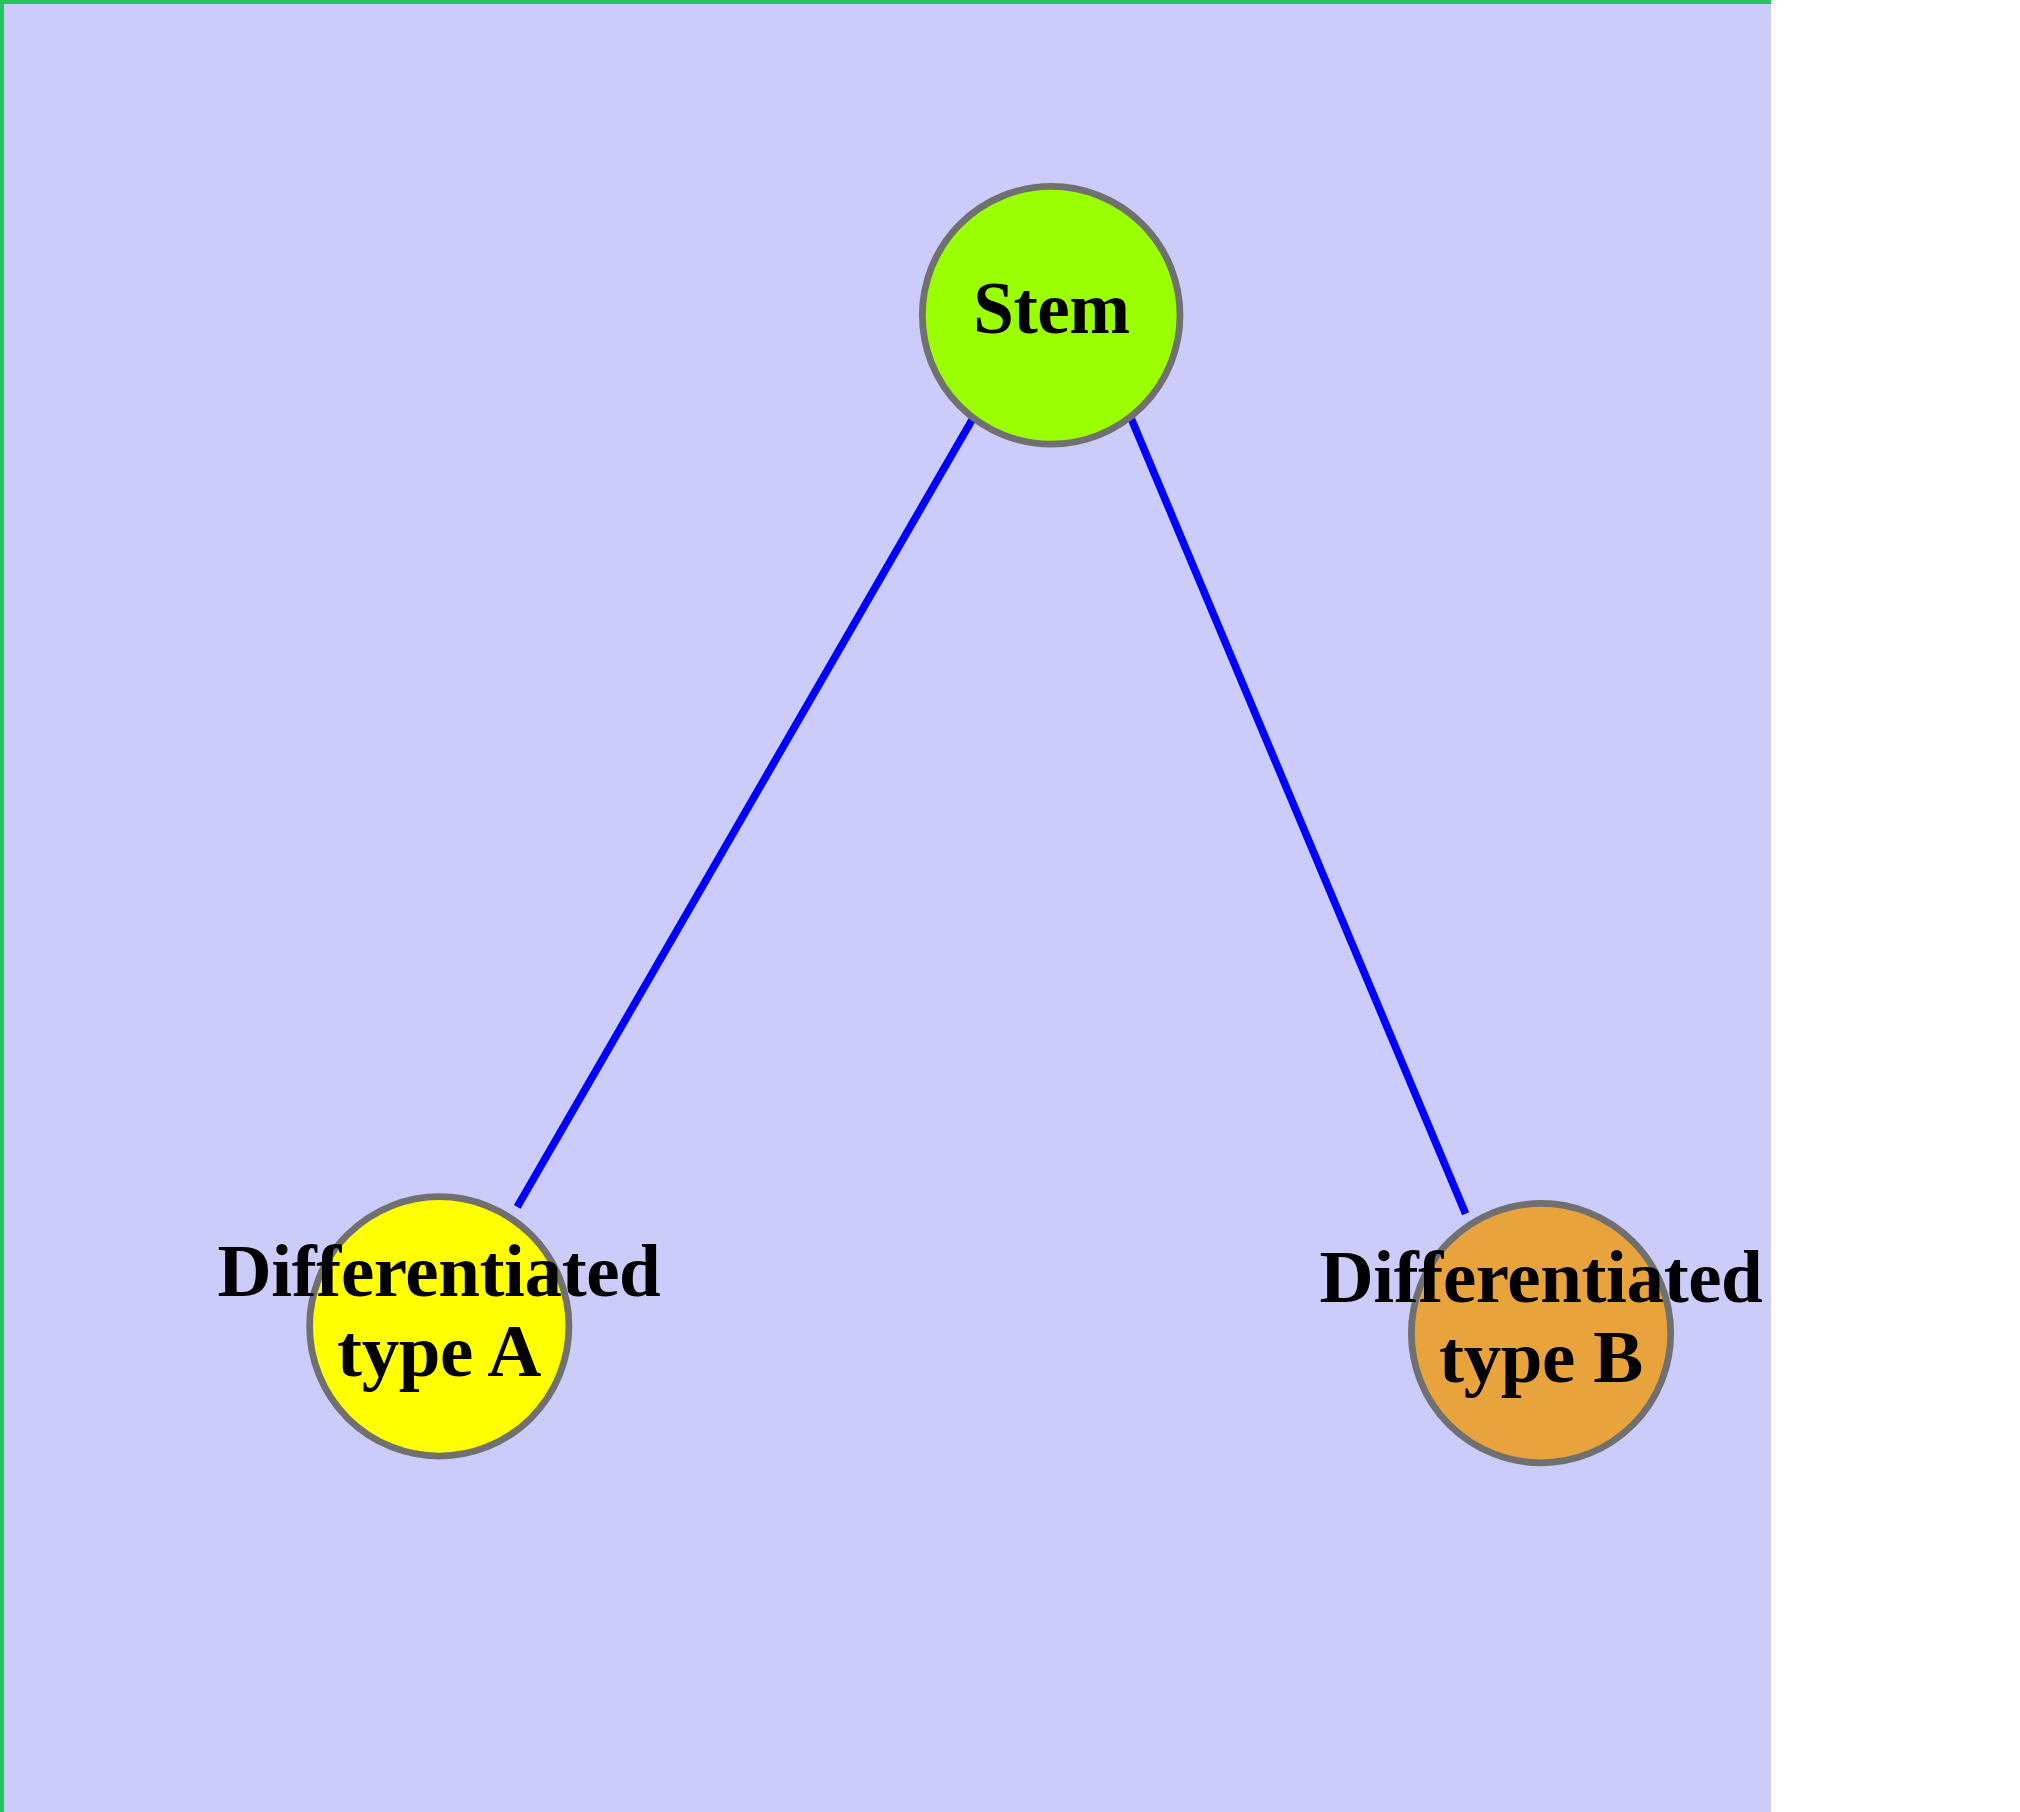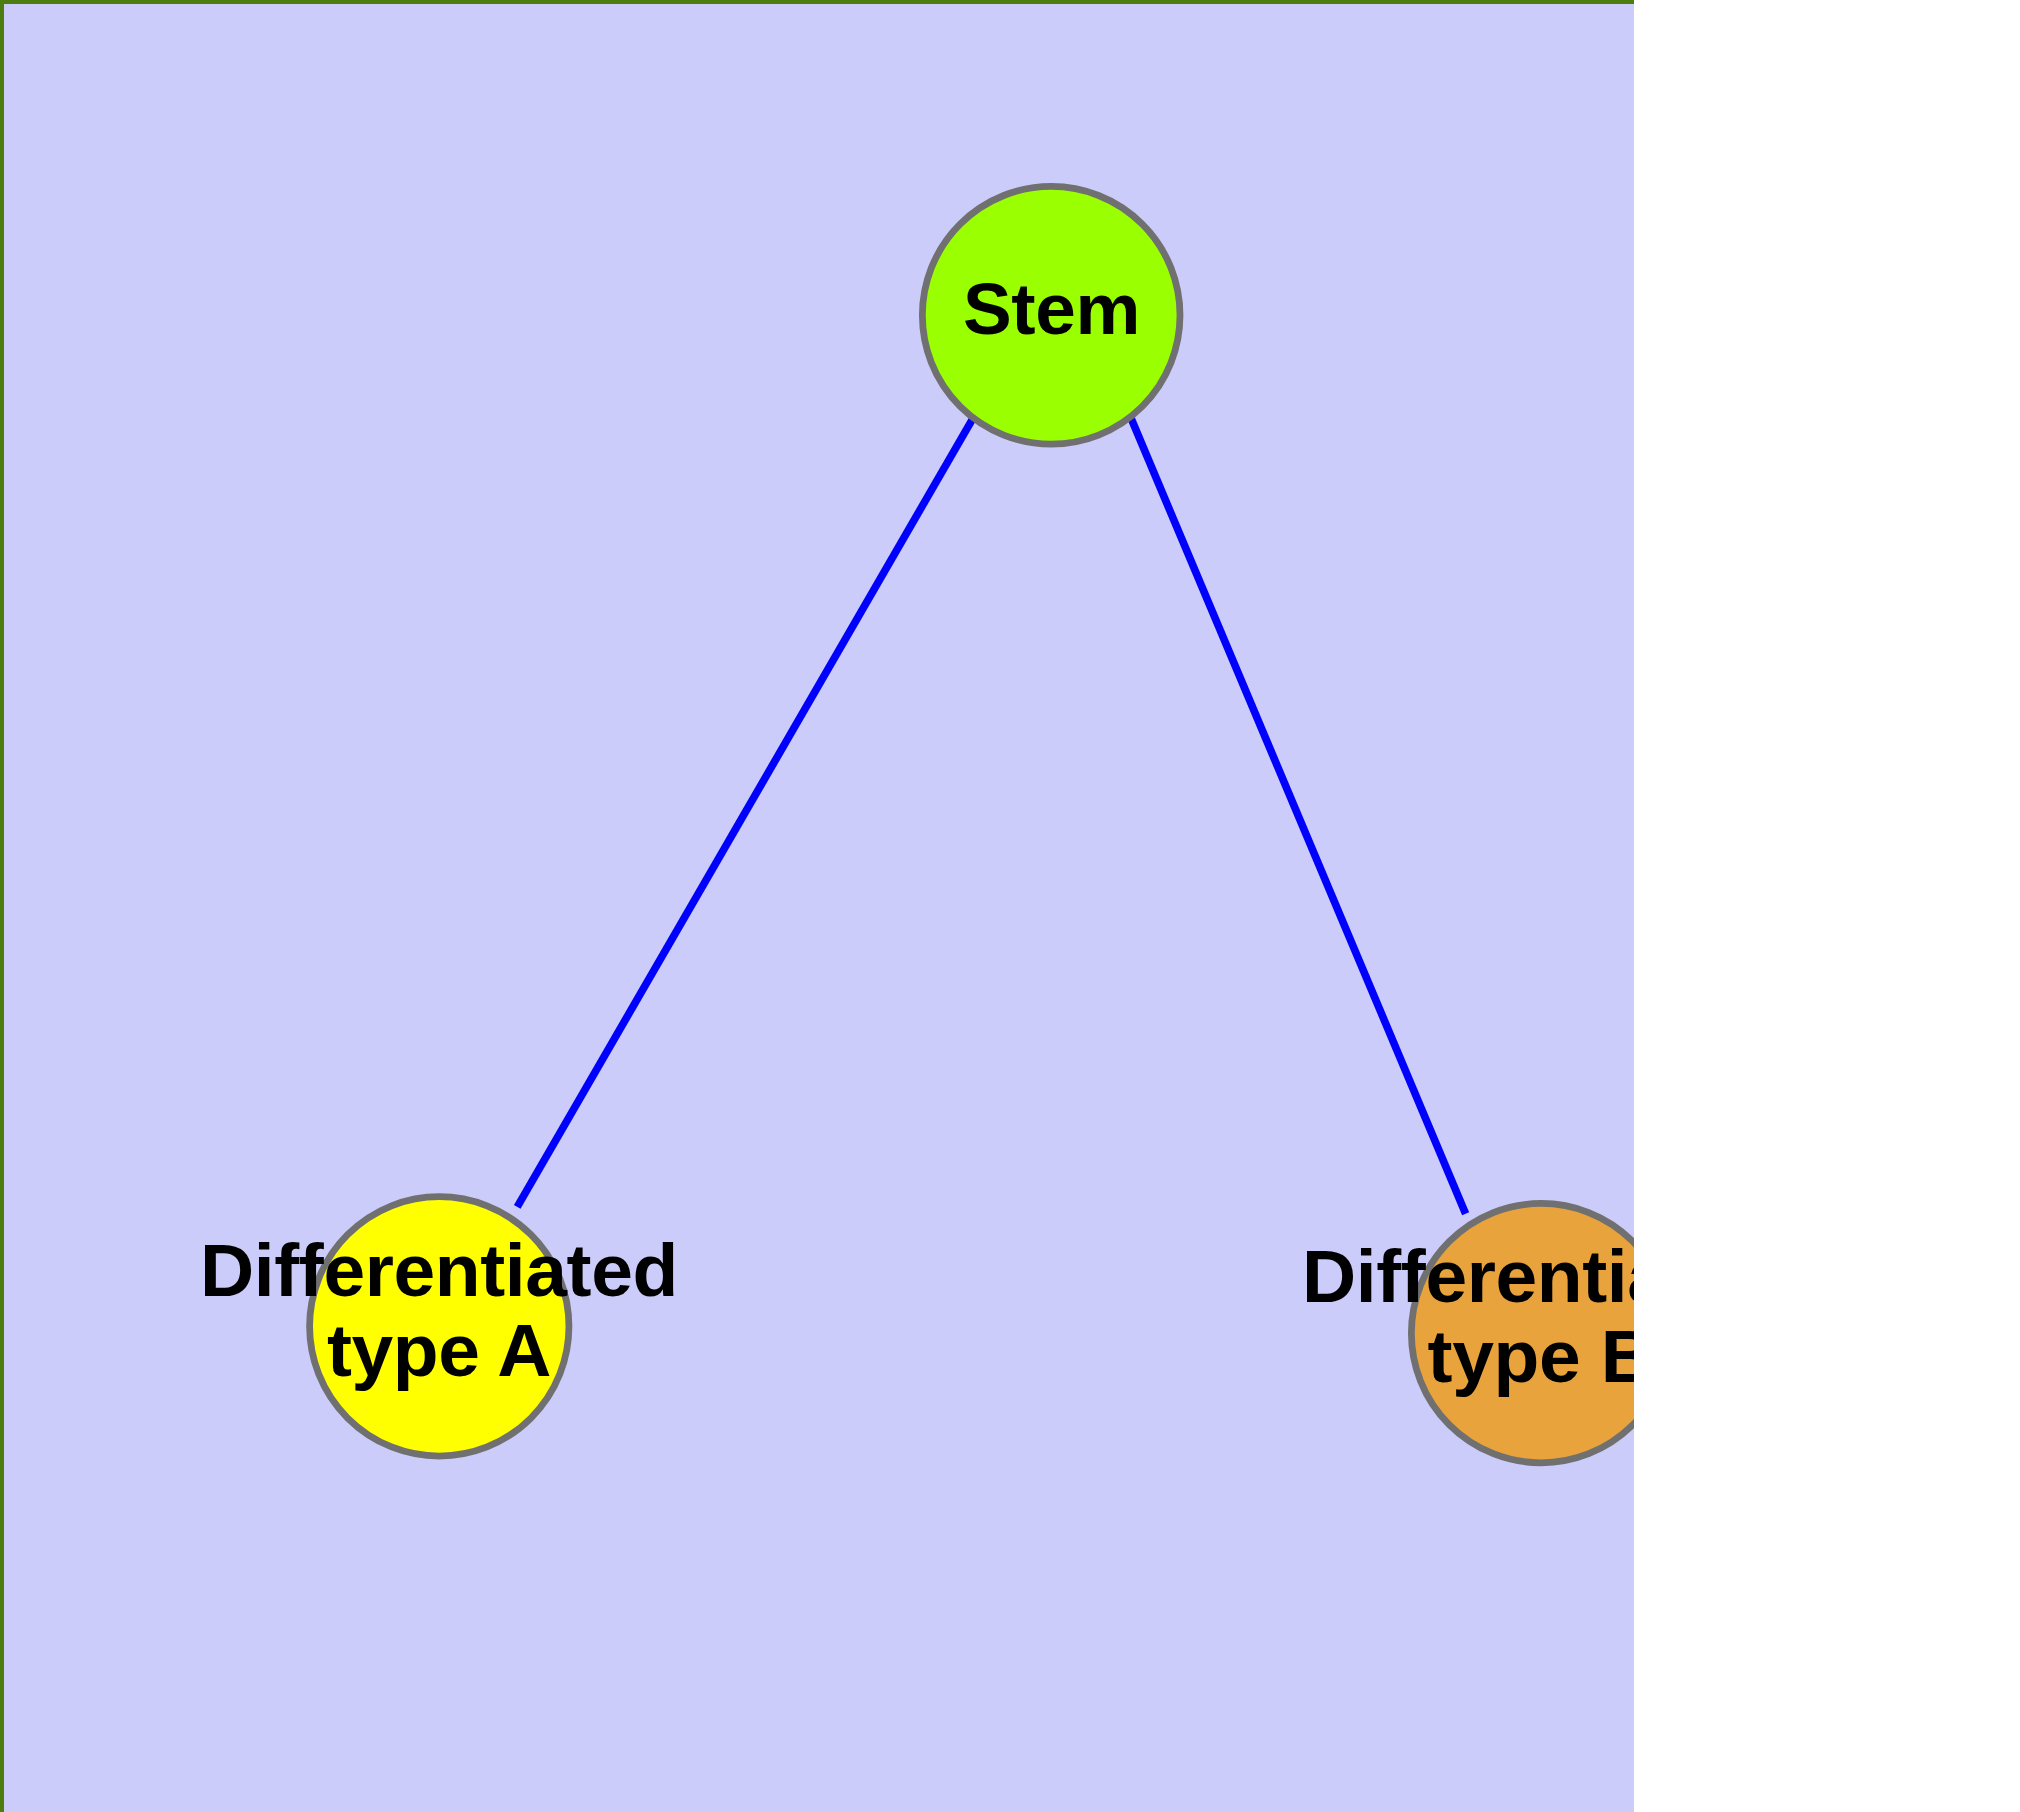--- a/index.html
+++ b/index.html
@@ -3,25 +3,25 @@
 <meta charset="utf-8">
 <title>Cell differentiation graph</title>
 <style>
   html, body {
     margin: 0;
     padding: 0;
     background: #ffffff;
   }
   #canvas {
     position: relative;
-    width: 1634px;
+    width: 1771px;
     height: 1812px;
     overflow: hidden;
-    background: #4d7c0f;
-    font-family: Liberation Sans, sans-serif;
+    background: #22c55e;
+    font-family: Liberation Serif, serif;
   }
   #plot-background {
     position: absolute;
     left: 4.2px;
     top: 4.2px;
     width: 2016px;
     height: 1808px;
     background: #ccccfa;
   }
   #graph-svg {

